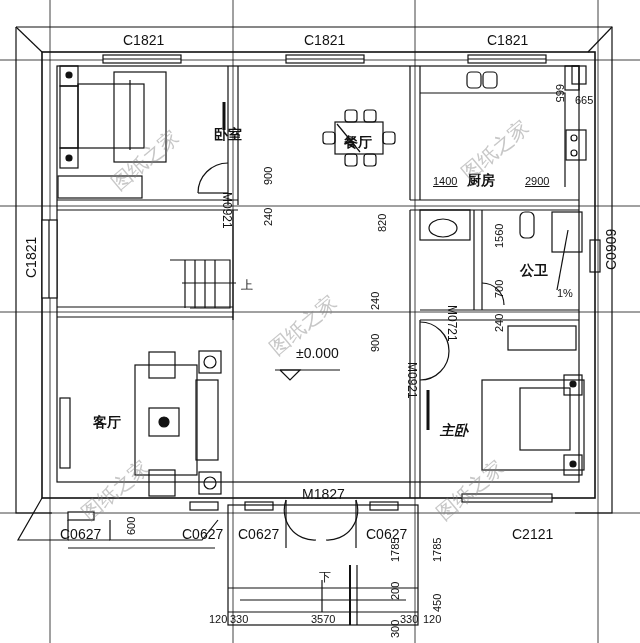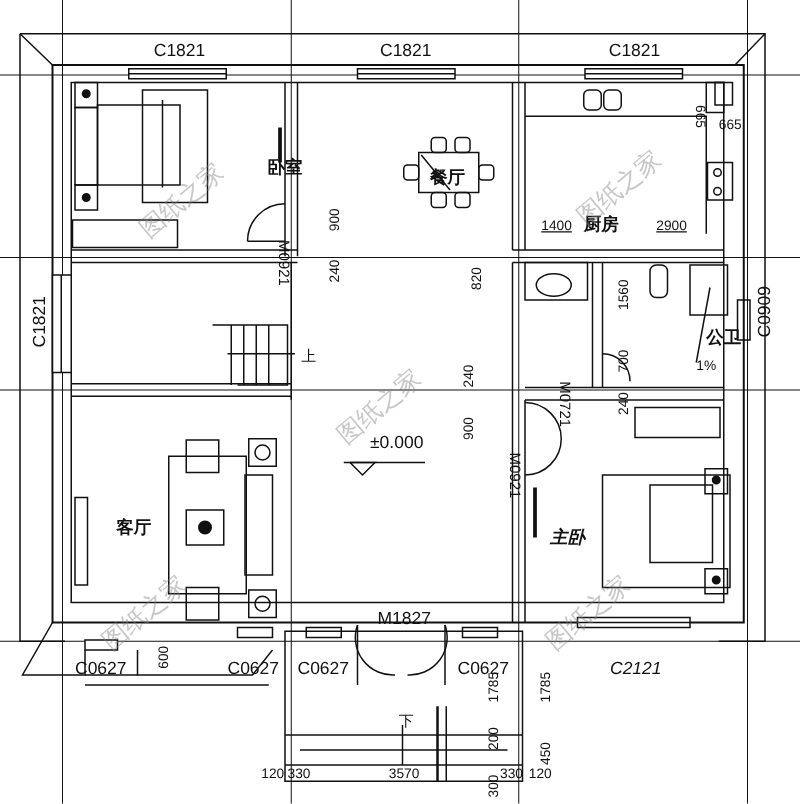--- a/index.html
+++ b/index.html
@@ -164,31 +164,31 @@
 
 <div class="lbl" style="left:123px;top:33px;">C1821</div>
 <div class="lbl" style="left:304px;top:33px;">C1821</div>
 <div class="lbl" style="left:487px;top:33px;">C1821</div>
 <div class="lbl vert" style="left:24px;top:278px;">C1821</div>
 <div class="lbl vert" style="left:604px;top:270px;transform:rotate(-90deg);">C0909</div>
 <div class="lbl" style="left:60px;top:527px;">C0627</div>
 <div class="lbl" style="left:182px;top:527px;">C0627</div>
 <div class="lbl" style="left:238px;top:527px;">C0627</div>
 <div class="lbl" style="left:366px;top:527px;">C0627</div>
-<div class="lbl" style="left:488px;top:527px;font-style:italic;">C2121</div>
+<div class="lbl" style="left:512px;top:527px;">C2121</div>
 
 <div class="lbl vert" style="left:233px;top:192px;font-size:12px;transform:rotate(90deg);">M0921</div>
 <div class="lbl vert" style="left:458px;top:305px;font-size:12px;transform:rotate(90deg);">M0721</div>
 <div class="lbl vert" style="left:418px;top:362px;font-size:12px;transform:rotate(90deg);">M0921</div>
 <div class="lbl" style="left:302px;top:487px;">M1827</div>
 
 <div class="room" style="left:184px;top:127px;padding-left:30px;">卧室</div>
 <div class="room" style="left:344px;top:135px;">餐厅</div>
 <div class="room" style="left:467px;top:137px;margin-top:36px;">厨房</div>
-<div class="room" style="left:520px;top:263px;margin-left:45px;">公卫</div>
+<div class="room" style="left:520px;top:263px;">公卫</div>
 <div class="room" style="left:93px;top:415px;">客厅</div>
 <div class="room" style="left:440px;top:423px;font-style:italic;">主卧</div>
 
 <div class="lbl" style="left:296px;top:346px;text-align:center;">±0.000</div>
 <div class="lbl" style="left:241px;top:279px;font-size:12px;">上</div>
 <div class="lbl" style="left:319px;top:571px;font-size:12px;">下</div>
 <div class="dim" style="left:557px;top:288px;">1%</div>
 
 <div class="dim" style="left:565px;top:84px;transform:rotate(90deg);transform-origin:left top;">665</div>
 <div class="dim" style="left:575px;top:95px;">665</div>

